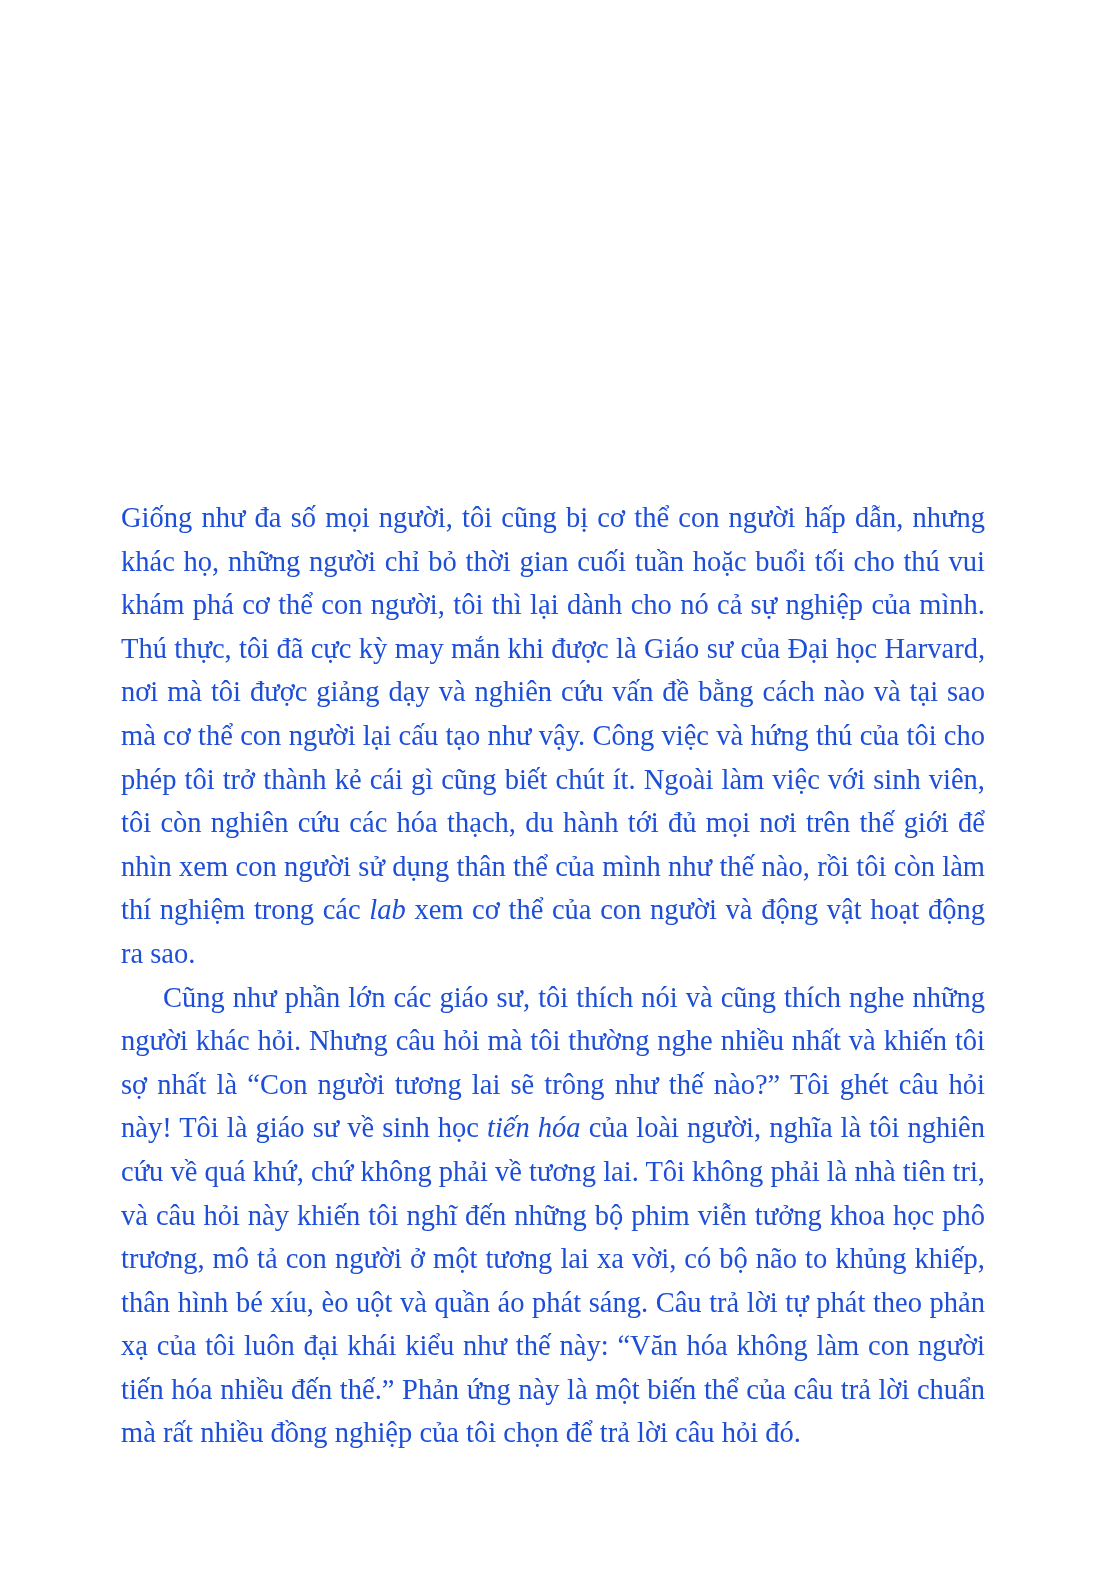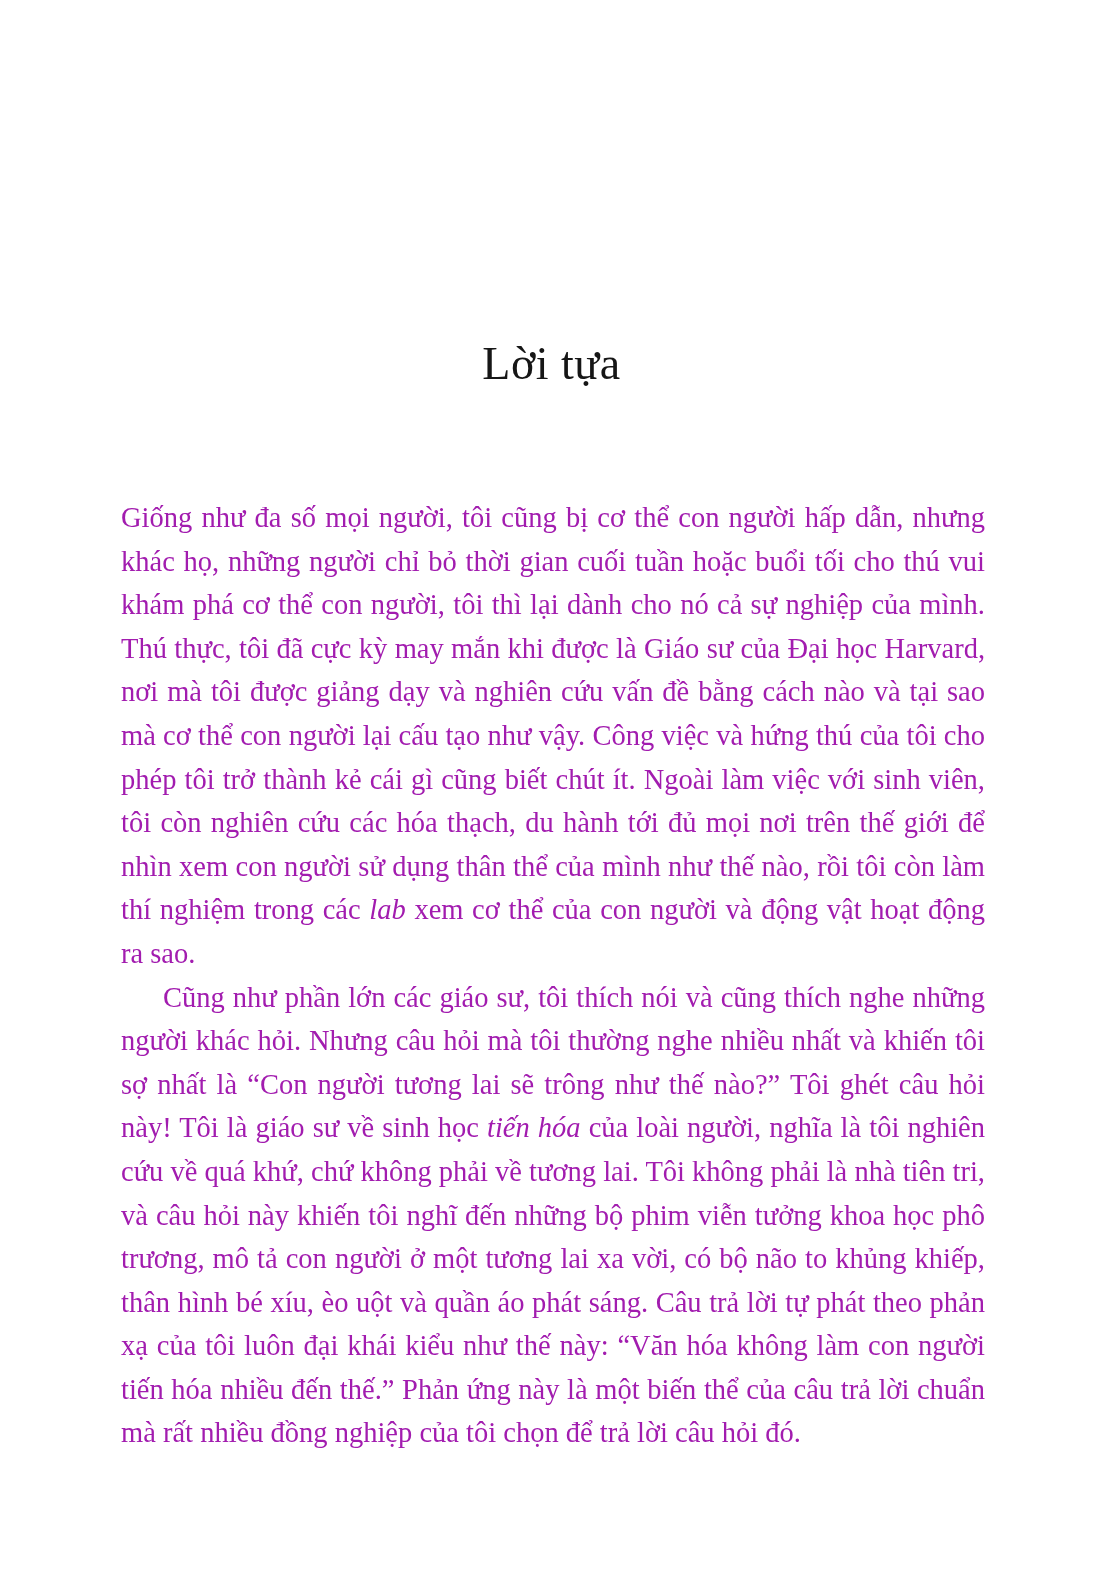--- a/index.html
+++ b/index.html
@@ -34,32 +34,31 @@
     top: 496px;
     left: 121px;
     width: 864px;
   }
   .content p {
     margin: 0;
     font-size: 28.5px;
     line-height: 43.6px;
     text-align: justify;
     text-justify: inter-word;
-    color: #a21caf;
+    color: #1d4ed8;
   }
   .content p.indent {
     text-indent: 42px;
   }
   .content em {
     font-style: italic;
   }
 </style>
 </head>
 <body>
 
 <div class="page">
-  <h1 class="chapter-title">Lời tựa</h1>
 
   <div class="content">
     <p><span>Giống như đa số mọi người, tôi cũng bị cơ thể con người hấp dẫn, nhưng khác họ, những người chỉ bỏ thời gian cuối tuần hoặc buổi tối cho thú vui khám phá cơ thể con người, tôi thì lại dành cho nó cả sự nghiệp của mình. Thú thực, tôi đã cực kỳ may mắn khi được là Giáo sư của Đại học Harvard, nơi mà tôi được giảng dạy và nghiên cứu vấn đề bằng cách nào và tại sao mà cơ thể con người lại cấu tạo như vậy. Công việc và hứng thú của tôi cho phép tôi trở thành kẻ cái gì cũng biết chút ít. Ngoài làm việc với sinh viên, tôi còn nghiên cứu các hóa thạch, du hành tới đủ mọi nơi trên thế giới để nhìn xem con người sử dụng thân thể của mình như thế nào, rồi tôi còn làm thí nghiệm trong các </span><em>lab</em><span> xem cơ thể của con người và động vật hoạt động ra sao.</span></p>
     <p class="indent"><span>Cũng như phần lớn các giáo sư, tôi thích nói và cũng thích nghe những người khác hỏi. Nhưng câu hỏi mà tôi thường nghe nhiều nhất và khiến tôi sợ nhất là “Con người tương lai sẽ trông như thế nào?” Tôi ghét câu hỏi này! Tôi là giáo sư về sinh học </span><em>tiến hóa</em><span> của loài người, nghĩa là tôi nghiên cứu về quá khứ, chứ không phải về tương lai. Tôi không phải là nhà tiên tri, và câu hỏi này khiến tôi nghĩ đến những bộ phim viễn tưởng khoa học phô trương, mô tả con người ở một tương lai xa vời, có bộ não to khủng khiếp, thân hình bé xíu, èo uột và quần áo phát sáng. Câu trả lời tự phát theo phản xạ của tôi luôn đại khái kiểu như thế này: “Văn hóa không làm con người tiến hóa nhiều đến thế.” Phản ứng này là một biến thể của câu trả lời chuẩn mà rất nhiều đồng nghiệp của tôi chọn để trả lời câu hỏi đó.</span></p>
   </div>
 </div>
 
 </body></html>

